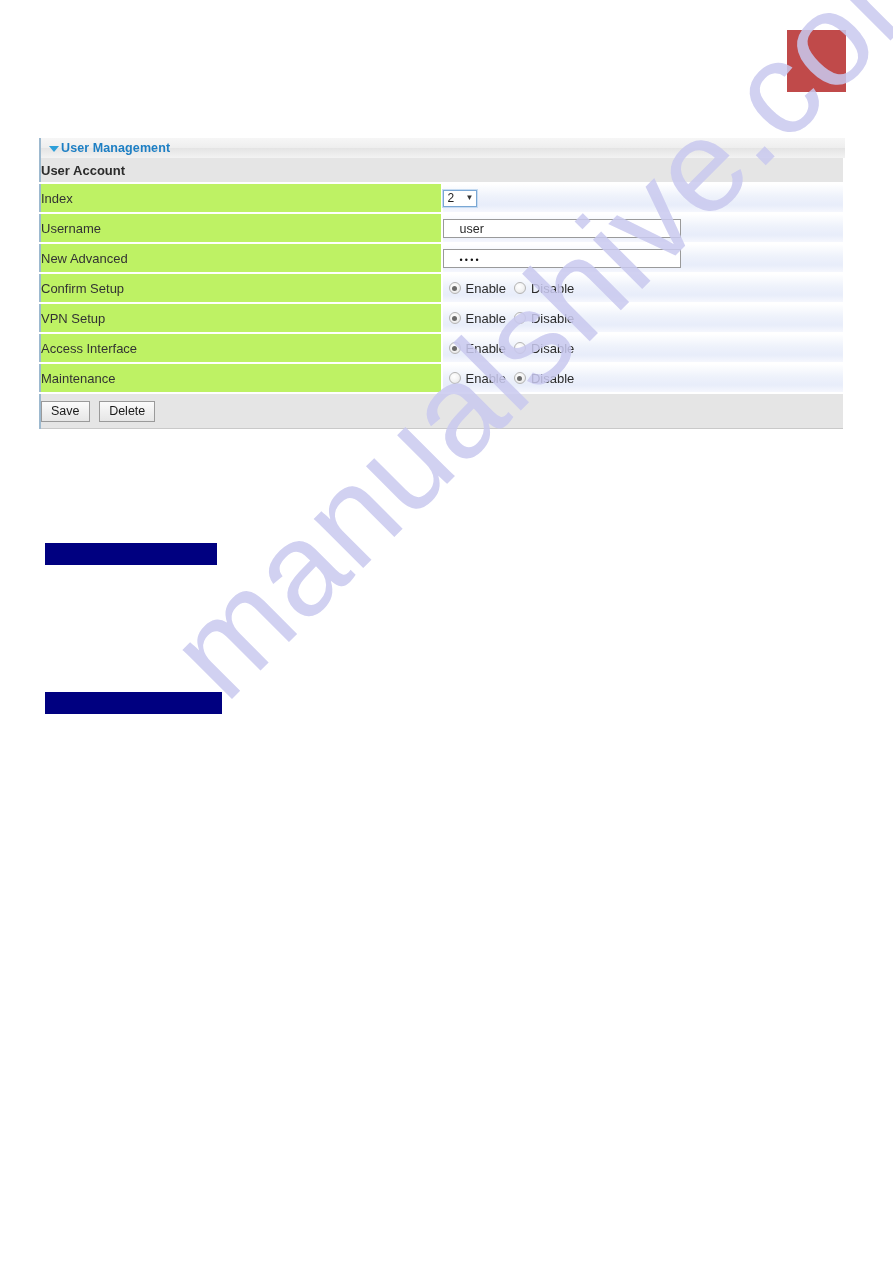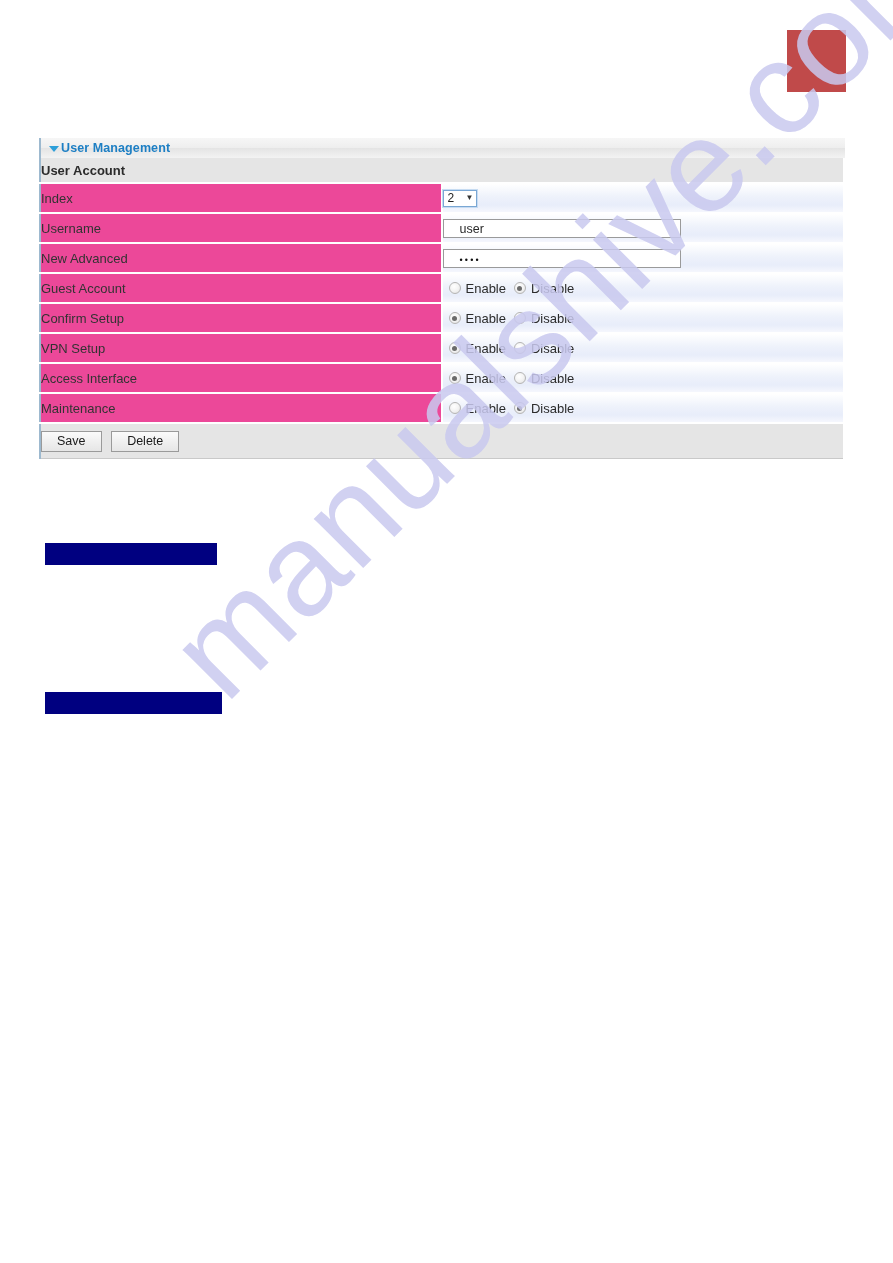--- a/index.html
+++ b/index.html
@@ -115,21 +115,21 @@
     font-weight: bold;
     font-size: 13px;
     height: 24px;
     padding-left: 8px;
     border-bottom: 2px solid #ffffff;
     color: #2b2b2b;
   }
 
   .label-cell {
     width: 245px;
-    background: #ec4899;
+    background: #bef264;
     height: 28px;
     padding-left: 8px;
     font-size: 13px;
     color: #333;
     border-bottom: 2px solid #ffffff;
     border-right: 2px solid #ffffff;
     vertical-align: middle;
   }
   .value-cell {
     background: linear-gradient(to bottom, #ffffff 0%, #eef2fb 45%, #e8edfa 75%, #f5f7fd 100%);
@@ -229,21 +229,21 @@
     color: #2b2b2b;
     white-space: nowrap;
   }
 
   .btn {
     display: inline-flex;
     align-items: center;
     justify-content: center;
     height: 21px;
     min-width: 44px;
-    padding: 0 15px;
+    padding: 0 9px;
     background: linear-gradient(to bottom, #fbfbfb 0%, #f0f0f0 50%, #e6e6e6 100%);
     border: 1px solid #9a9a9a;
     box-sizing: border-box;
     font-family: "Liberation Sans", sans-serif;
     font-size: 12.5px;
     color: #1a1a1a;
     margin-right: 6px;
     vertical-align: middle;
   }
 </style>
@@ -288,35 +288,20 @@
 
       <tr>
         <td class="label-cell">New Advanced</td>
         <td class="value-cell">
           <span class="text-input pw">••••</span>
         </td>
       </tr>
 
 
 
-      <tr>
-        <td class="label-cell">Guest Account</td>
-        <td class="value-cell">
-          <div class="radio-group">
-            <span class="radio-item">
-              <span class="radio"></span>
-              <span class="radio-label">Enable</span>
-            </span>
-            <span class="radio-item">
-              <span class="radio checked"></span>
-              <span class="radio-label">Disable</span>
-            </span>
-          </div>
-        </td>
-      </tr>
 
 
       <tr>
         <td class="label-cell">Confirm Setup</td>
         <td class="value-cell">
           <div class="radio-group">
             <span class="radio-item">
               <span class="radio checked"></span>
               <span class="radio-label">Enable</span>
             </span>

